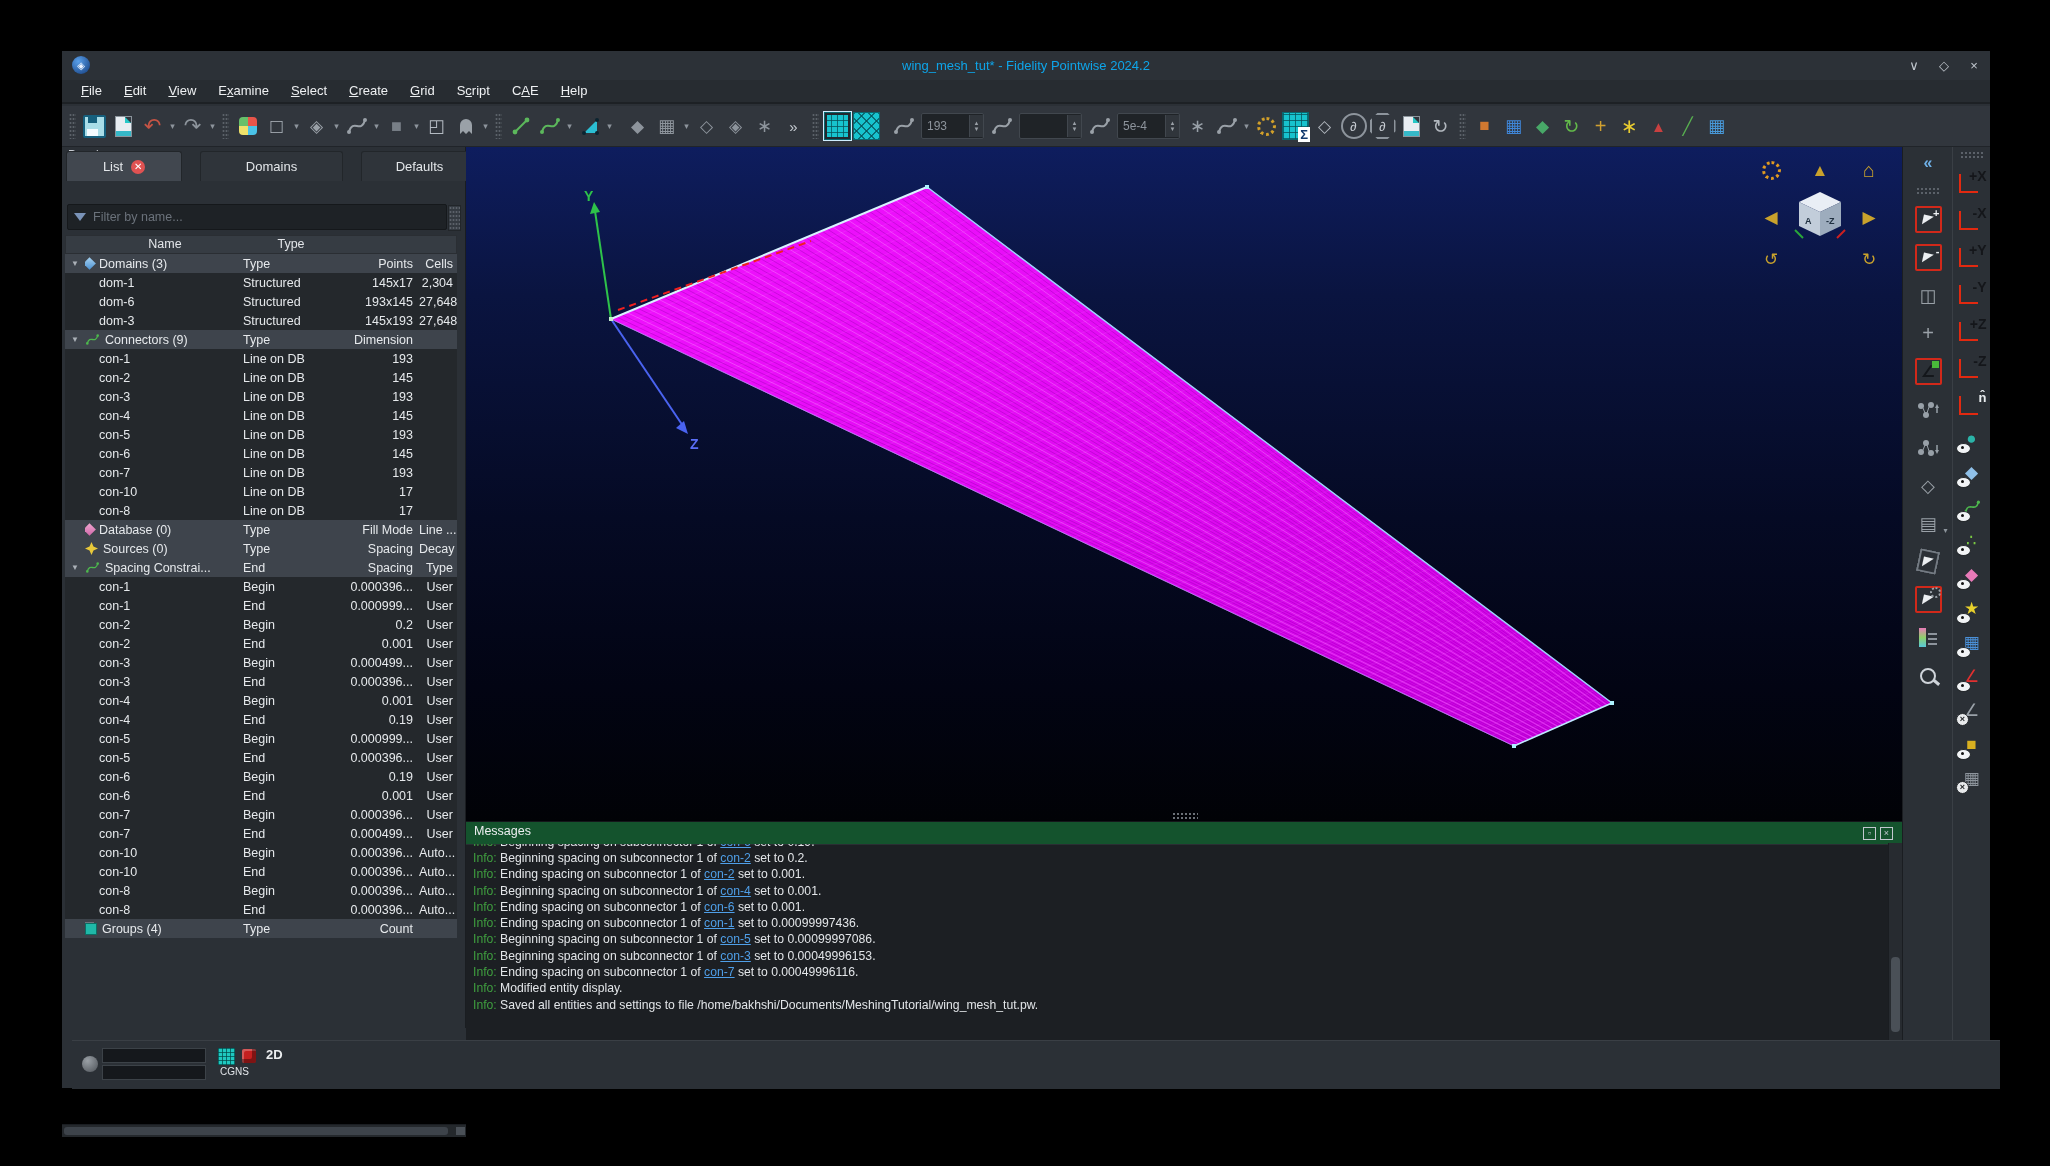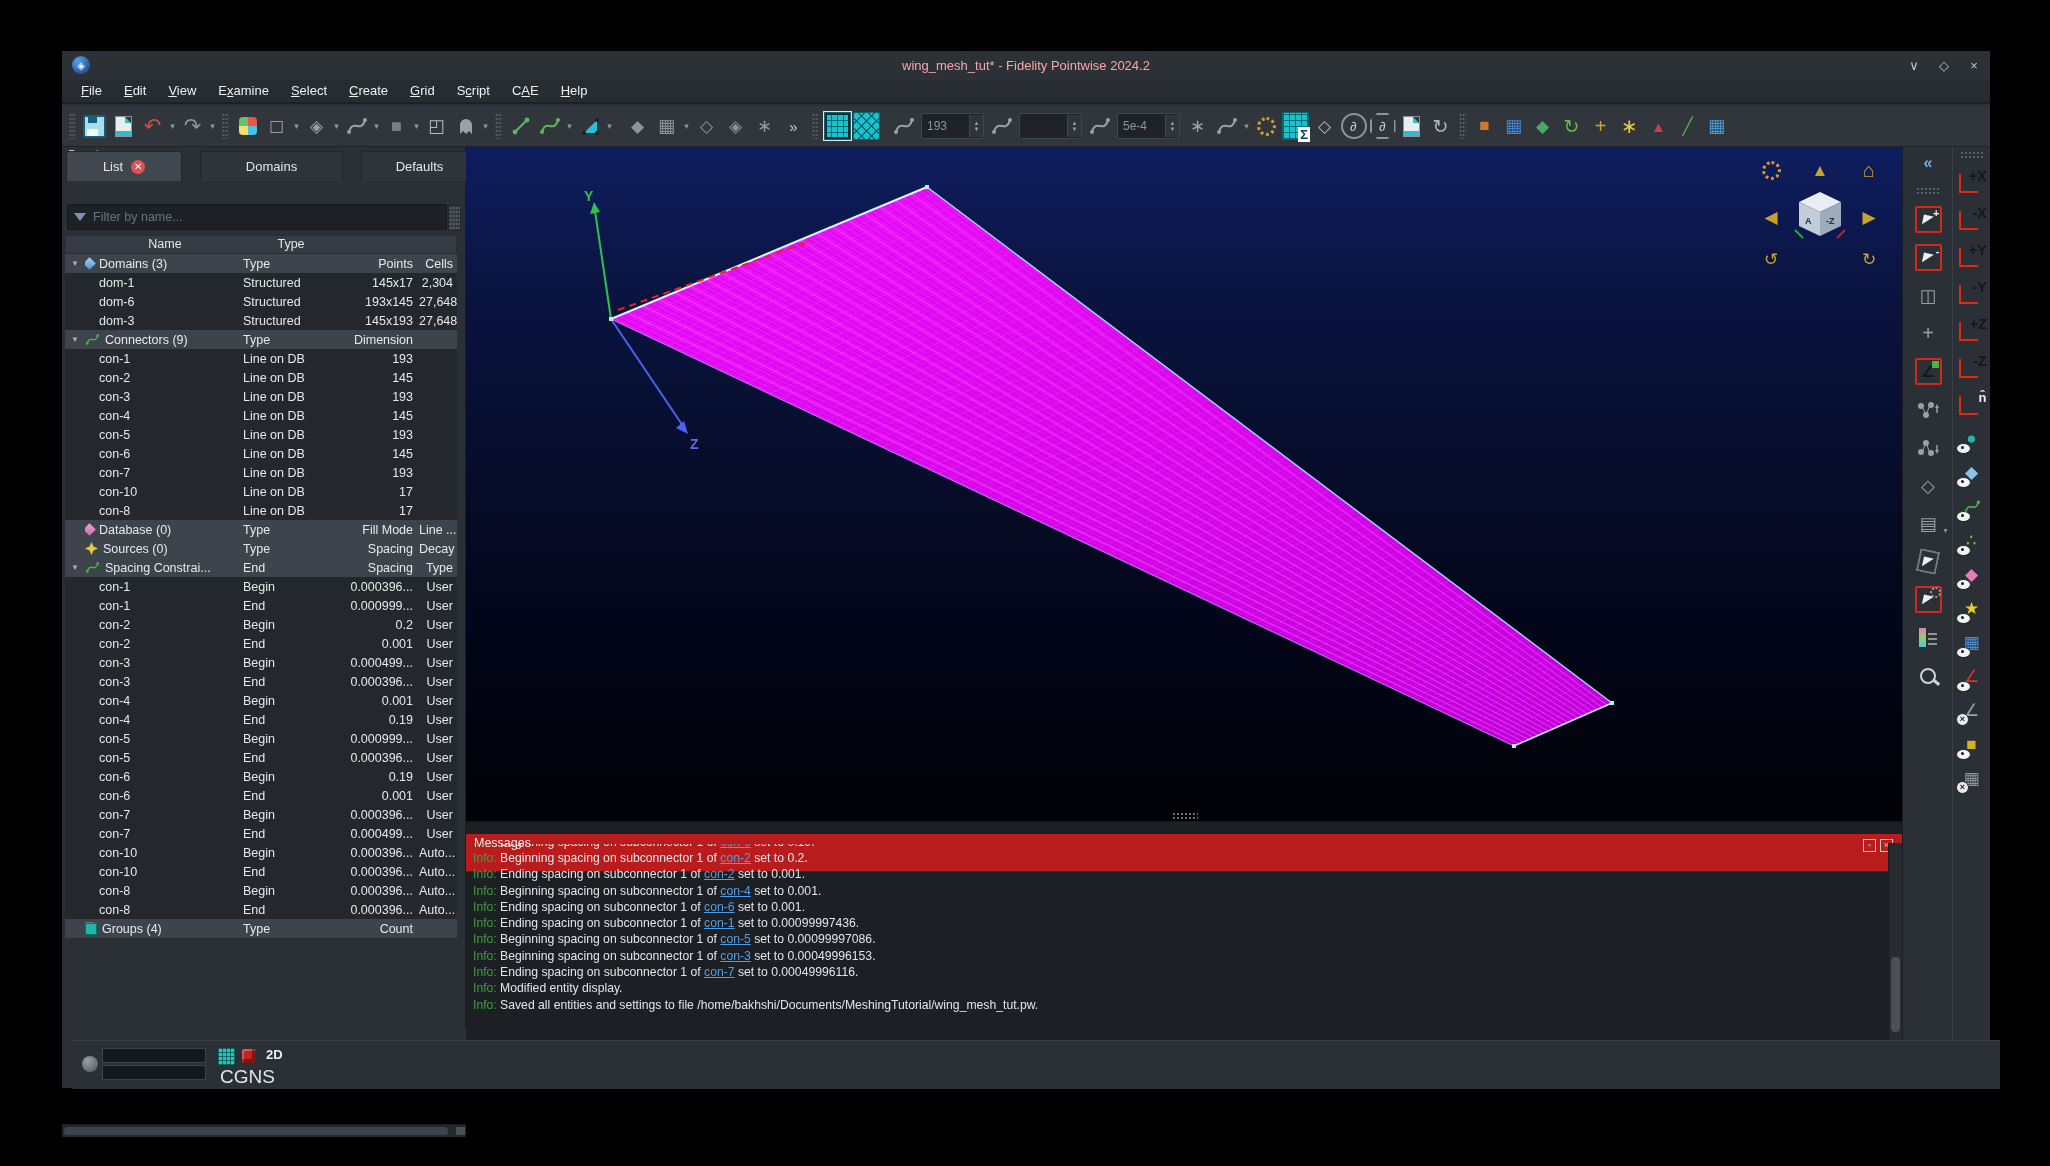--- a/index.html
+++ b/index.html
@@ -5,21 +5,21 @@
   html,body{margin:0;padding:0;background:#000;}
   .screen{position:relative;width:2050px;height:1166px;background:#000;overflow:hidden;
           font-family:"Liberation Sans","DejaVu Sans",sans-serif;color:#dfe3e8;}
   .window{position:absolute;left:62px;top:51px;width:1928px;height:1037px;background:#2b3036;}
 
   
   .titlebar{position:absolute;left:0;top:0;width:100%;height:29px;background:#2c3137;border-bottom:1px solid #1c1f23;}
   .applogo{position:absolute;left:10px;top:5px;width:18px;height:18px;border-radius:50%;
            background:radial-gradient(circle at 35% 30%,#5aa0ea,#123a7a);display:flex;align-items:center;justify-content:center;
            color:#eaf2ff;font-size:10px;}
-  .wtitle{position:absolute;left:0;right:0;top:0;height:29px;line-height:29px;text-align:center;font-size:13px;color:#fca5a5;}
+  .wtitle{position:absolute;left:0;right:0;top:0;height:29px;line-height:29px;text-align:center;font-size:13px;color:#0ea5e9;}
   .wctrls{position:absolute;right:8px;top:0;height:29px;display:flex;gap:14px;align-items:center;}
   .wctrl{width:16px;height:16px;color:#c2c8cf;font-size:13px;line-height:16px;text-align:center;cursor:default;}
 
   
   .menubar{position:absolute;left:0;top:29px;width:100%;height:24px;background:#272c31;border-bottom:2px solid #1d2125;
            display:flex;align-items:center;padding-left:8px;box-sizing:border-box;}
   .menuitem{padding:0 11px;font-size:13px;color:#eef0f2;height:24px;line-height:23px;}
   .menuitem u{text-decoration:underline;}
 
   
@@ -88,21 +88,21 @@
   
   .viewport{position:absolute;left:404px;top:96px;width:1436px;height:674px;overflow:hidden;
             background:linear-gradient(180deg,#0e1d5e 0%,#0a1440 22%,#050a24 55%,#020413 80%,#010206 100%);}
   .navcluster{position:absolute;right:14px;top:6px;display:grid;grid-template-columns:38px 60px 38px;grid-template-rows:34px 60px 24px;align-items:center;justify-items:center;}
   .navbtn{color:#c9a22c;font-size:17px;line-height:1;}
   .navgear{width:13px;height:13px;border:3px dotted #e09a20;border-radius:50%;}
   .vpgrip{position:absolute;left:706px;bottom:2px;width:26px;height:7px;background-image:radial-gradient(#6b7077 1px,transparent 1.1px);background-size:4px 4px;}
 
   
   .messages{position:absolute;left:404px;top:770px;width:1436px;height:219px;background:#1c1f23;border-top:1px solid #14161a;box-sizing:border-box;}
-  .msgtitle{position:absolute;left:0;top:12px;width:100%;height:38px;background:#b91c1c;border-bottom:1px solid #2a2e33;box-sizing:border-box;}
+  .msgtitle{position:absolute;left:0;top:0;width:100%;height:23px;background:#14532d;border-bottom:1px solid #2a2e33;box-sizing:border-box;}
   .msgtitle .lbl{position:absolute;left:8px;top:2px;font-size:12.5px;color:#eceef0;}
   .msgtbtn{position:absolute;top:5px;width:11px;height:11px;border:1px solid #c2c8cf;color:#c2c8cf;font-size:9px;line-height:10px;text-align:center;}
   .msgbody{position:absolute;left:0;top:21px;right:13px;bottom:0;overflow:hidden;padding:1px 0 0 7px;}
   .msgline{font-size:12.2px;line-height:16.3px;white-space:nowrap;color:#e2e5e8;}
   .msgline .info{color:#3f9e3f;}
   .msgline a{color:#4f9fe8;text-decoration:underline;}
   .msgclip{height:6px;overflow:hidden;}
   .msgclip .msgline{transform:translateY(-10px);}
   .msgscroll{position:absolute;right:0;top:21px;bottom:0;width:13px;background:#272b30;border-left:1px solid #1a1d21;}
   .msgthumb{position:absolute;left:2px;width:9px;height:38%;top:58%;background:#4a5057;border-radius:4px;}
@@ -136,21 +136,21 @@
   
   .statusbar{position:absolute;left:0;top:989px;width:100%;height:48px;background:#2b3036;border-top:1px solid #3a3f45;margin-left:10px;}
   .lamp{position:absolute;left:10px;top:15px;width:16px;height:16px;border-radius:50%;background:radial-gradient(circle at 35% 30%,#9aa0a6,#4d5258);}
   .sfield{position:absolute;left:30px;width:102px;height:13px;background:#15181c;border:1px solid #3c4248;}
   .i-tealgrid{position:absolute;left:146px;top:7px;width:17px;height:17px;background:#1fc8c0;
       background-image:repeating-linear-gradient(0deg,rgba(0,70,70,.7) 0 1px,transparent 1px 4px),
                        repeating-linear-gradient(90deg,rgba(0,70,70,.7) 0 1px,transparent 1px 4px);}
   .i-redcube{position:absolute;left:170px;top:8px;width:14px;height:14px;background:#c42020;border-radius:2px;
       box-shadow:inset -4px -4px 0 rgba(0,0,0,.35),inset 2px 2px 0 rgba(255,255,255,.25);}
   .modelab{position:absolute;left:194px;top:6px;font-size:13px;font-weight:bold;color:#eceef0;}
-  .caelab{position:absolute;left:148px;top:25px;font-size:19px;color:#e2e5e9;}
+  .caelab{position:absolute;left:148px;top:25px;font-size:10px;color:#e2e5e9;}
 </style>
 </head>
 <body>
 
 <div class="screen">
  <div class="window">
 
   <div class="titlebar">
     <div class="applogo">◈</div>
     <div class="wtitle">wing_mesh_tut* - Fidelity Pointwise 2024.2</div>

